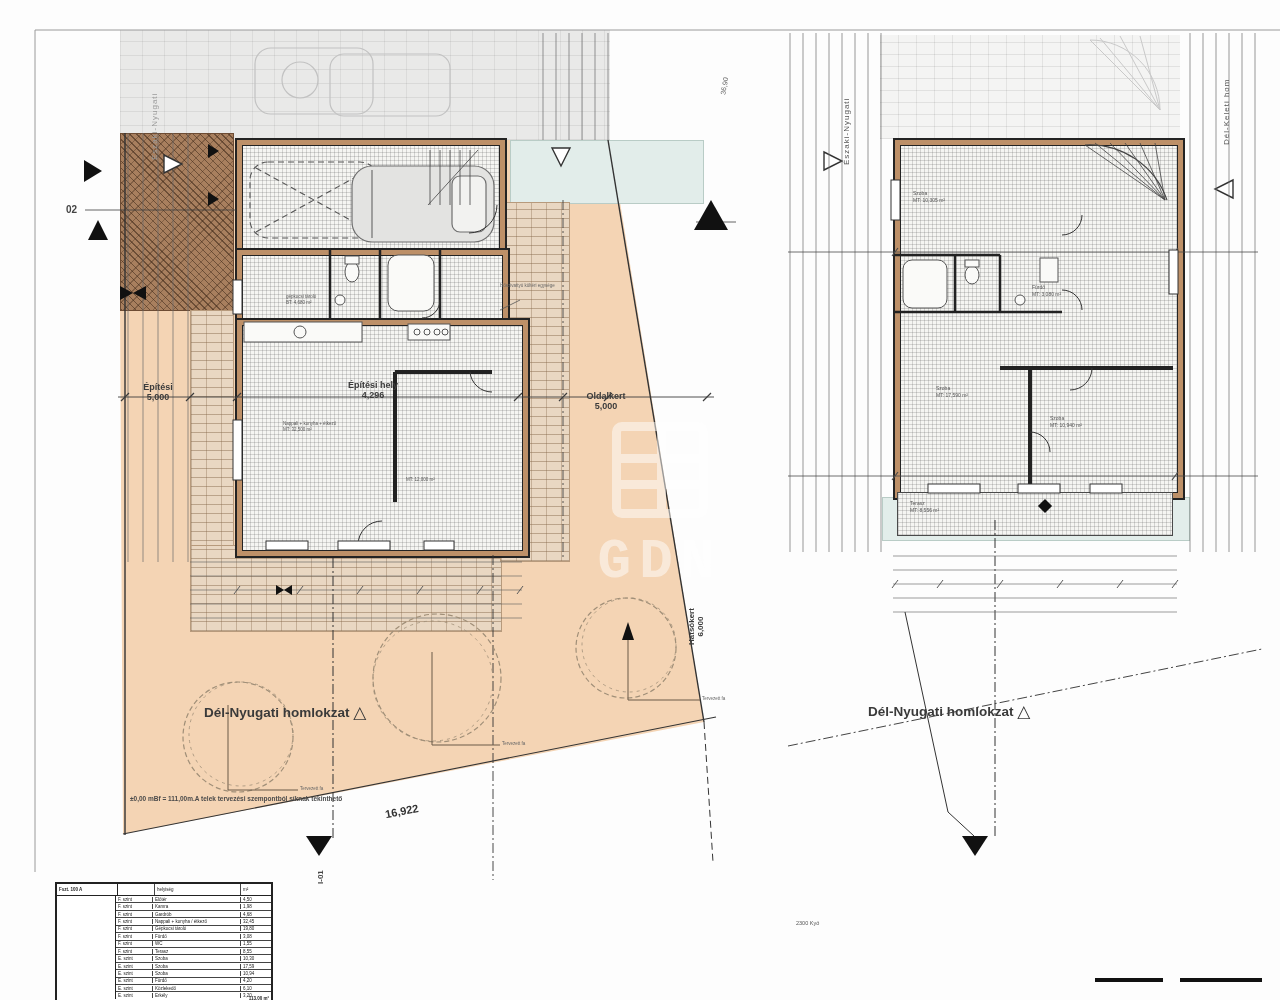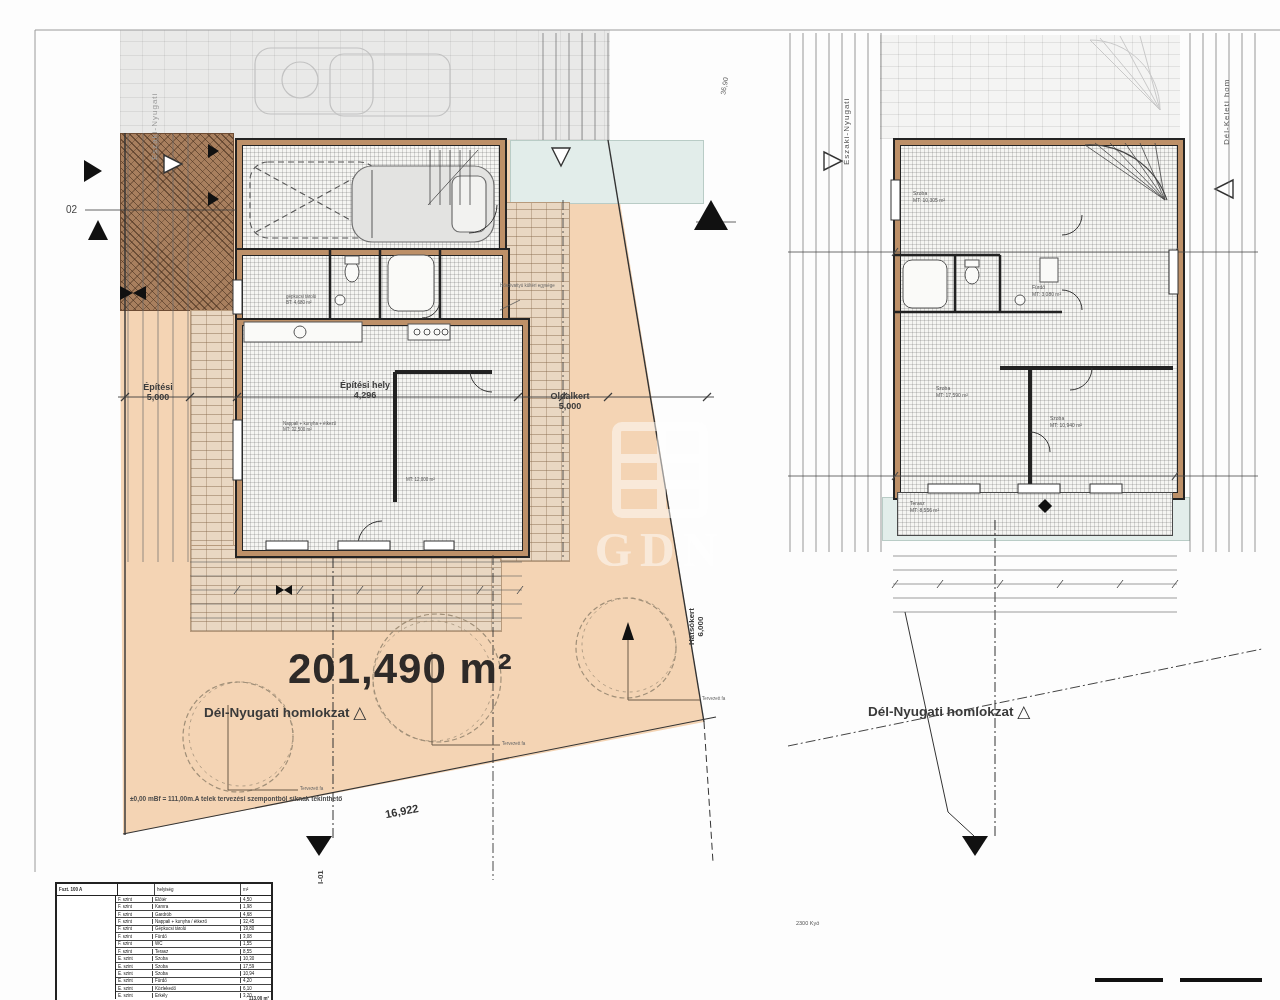--- a/index.html
+++ b/index.html
@@ -40,22 +40,22 @@
   .tri-glyph{font-weight:400;font-size:17px;vertical-align:-1px;}
   .roomlbl{font-size:5px;color:#555;line-height:1.3;}
   .tinylbl{font-size:4.5px;color:#666;}
   .dimlbl{font-size:9px;font-weight:700;color:#3c3c3c;text-align:center;line-height:1.1;}
   
   .wm{opacity:.5;color:#fff;text-align:center;}
   .wm-glyph{width:78px;height:78px;border:9px solid #fff;border-radius:10px;margin:0 auto;position:relative;}
   .wm-glyph:before{content:"";position:absolute;left:46%;top:0;width:9px;height:100%;background:#fff;}
   .wm-glyph:after{content:"";position:absolute;top:30%;left:0;height:9px;width:100%;background:#fff;
                   box-shadow:0 26px 0 #fff;}
-  .wm-letters{font-family:Liberation Serif, serif;font-weight:700;font-size:48px;letter-spacing:8px;
-              margin-top:4px;}
+  .wm-letters{font-family:Liberation Mono, monospace;font-weight:700;font-size:56px;letter-spacing:8px;
+              margin-top:12px;}
   
   .sched{position:absolute;left:55px;top:882px;width:214px;height:116px;background:#fff;
          border:2px solid #222;font-size:4.5px;color:#222;}
   .sched .hdr{display:flex;border-bottom:1px solid #222;height:11px;align-items:center;}
   .sched .hdr .t{width:58px;border-right:1px solid #222;padding-left:2px;font-weight:700;height:100%;display:flex;align-items:center;}
   .sched .body{display:flex;height:calc(100% - 13px);}
   .sched .leftcol{width:58px;border-right:1px solid #222;}
   .sched .rows{flex:1;display:flex;flex-direction:column;}
   .sched .r{display:flex;flex:1;border-bottom:.5px solid #444;align-items:center;}
   .sched .r:last-child{border-bottom:none;}
@@ -300,55 +300,54 @@
       <rect x="891" y="180" width="9" height="40"></rect>
         <rect x="1169" y="250" width="9" height="44"></rect>
     </g>
     <rect x="1040" y="501" width="10" height="10" fill="#111" transform="rotate(45 1045 506)"></rect>
 
     <line x1="788" y1="746" x2="1262" y2="649" stroke="#444" stroke-width="1" stroke-dasharray="10 3 2 3"></line>
     <line x1="905" y1="612" x2="948" y2="812" stroke="#333" stroke-width="1"></line>
     <line x1="948" y1="812" x2="974" y2="836" stroke="#333" stroke-width="1"></line>
   </svg>
 
-  <div class="lbl area-big" style="left:288px;top:645px;">201,490 m²</div>
 
   <div class="lbl facade" style="left:204px;top:703px;">
     <span>Dél-Nyugati homlokzat</span>
     <span class="tri-glyph"> △</span>
   </div>
   <div class="lbl facade" style="left:868px;top:702px;">
     <span>Dél-Nyugati homlokzat</span>
     <span class="tri-glyph"> △</span>
   </div>
 
   <div class="lbl dimlbl" style="left:128px;top:383px;width:60px;">
     <div>Építési</div>
     <div>5,000</div>
   </div>
-  <div class="lbl dimlbl" style="left:330px;top:381px;width:70px;">
+  <div class="lbl dimlbl" style="left:338px;top:381px;width:70px;">
     <div>Építési hely</div>
     <div>4,296</div>
   </div>
-  <div class="lbl dimlbl" style="left:540px;top:392px;width:60px;">
+  <div class="lbl dimlbl" style="left:576px;top:392px;width:60px;">
     <div>Oldalkert</div>
     <div>5,000</div>
   </div>
   <div class="lbl dimlbl vtext" style="left:688px;top:645px;font-size:8px;">
     <span>Hátsókert</span><br>
     <span>6,000</span>
   </div>
 
   <div class="lbl" style="left:385px;top:805px;font-size:11px;font-weight:700;color:#333;transform:rotate(-11deg);">16,922</div>
 
   <div class="lbl" style="left:130px;top:795px;font-size:6.5px;font-weight:700;color:#4a4a4a;">±0,00 mBf = 111,00m.A telek tervezési szempontból síknak tekinthető</div>
 
   <div class="lbl tinylbl" style="left:500px;top:283px;">Hőszivattyú kültéri egysége</div>
 
-  <div class="lbl" style="left:66px;top:204px;font-size:10px;font-weight:400;text-align:center;">02</div>
+  <div class="lbl" style="left:66px;top:204px;font-size:10px;font-weight:700;text-align:center;">02</div>
 
   <div class="lbl vtext" style="left:316px;top:884px;font-size:8px;font-weight:700;">I-01</div>
 
   <div class="lbl vtext" style="left:150px;top:160px;font-size:8px;color:#9a9a9a;letter-spacing:1px;">Északi-Nyugati</div>
   <div class="lbl vtext" style="left:842px;top:165px;font-size:8px;color:#555;letter-spacing:1px;">Északi-Nyugati</div>
   <div class="lbl vtext" style="left:1222px;top:145px;font-size:8px;color:#555;letter-spacing:1px;">Dél-Keleti hom</div>
   <div class="lbl" style="left:716px;top:82px;font-size:7px;color:#666;transform:rotate(-80deg);">36,90</div>
 
   <div class="lbl roomlbl" style="left:286px;top:294px;font-size:4.5px;">
     <div>gépkocsi tároló</div>

